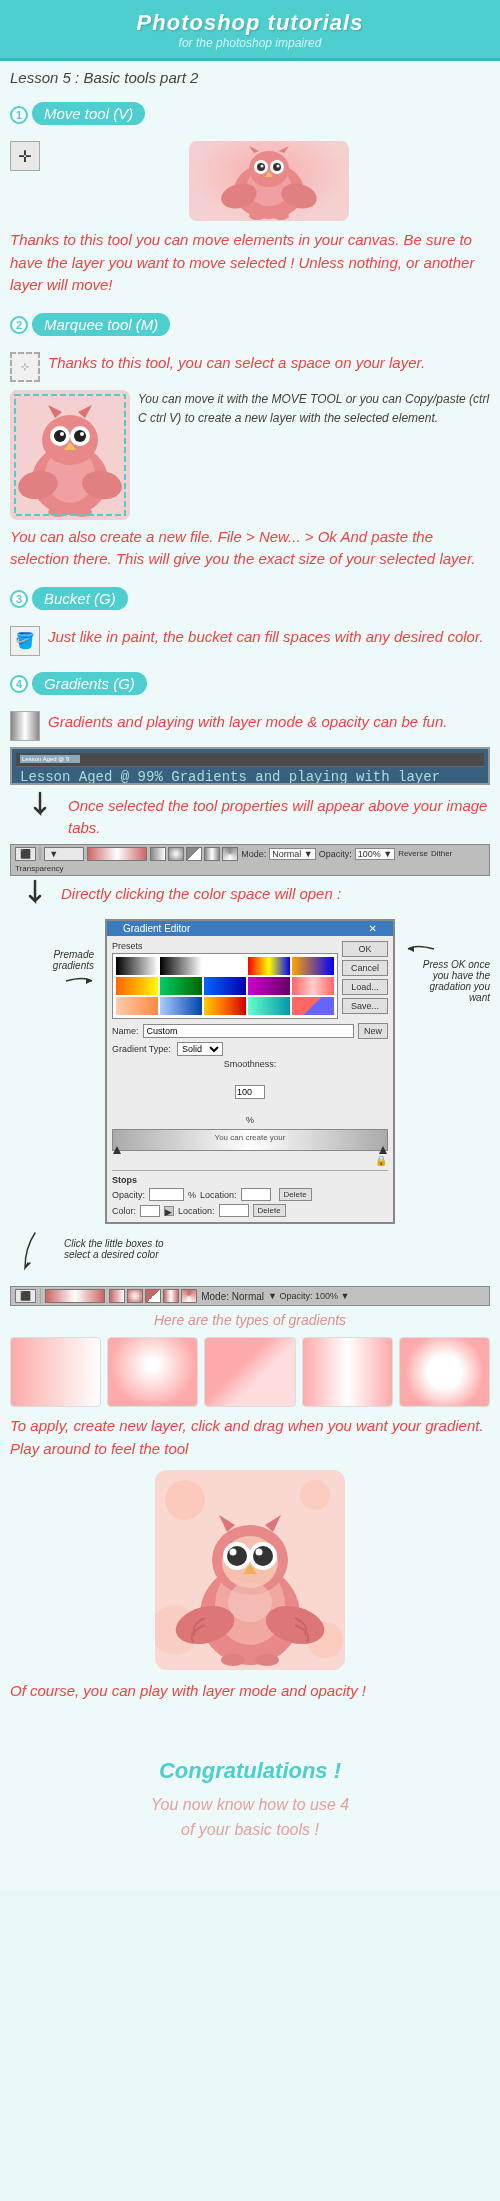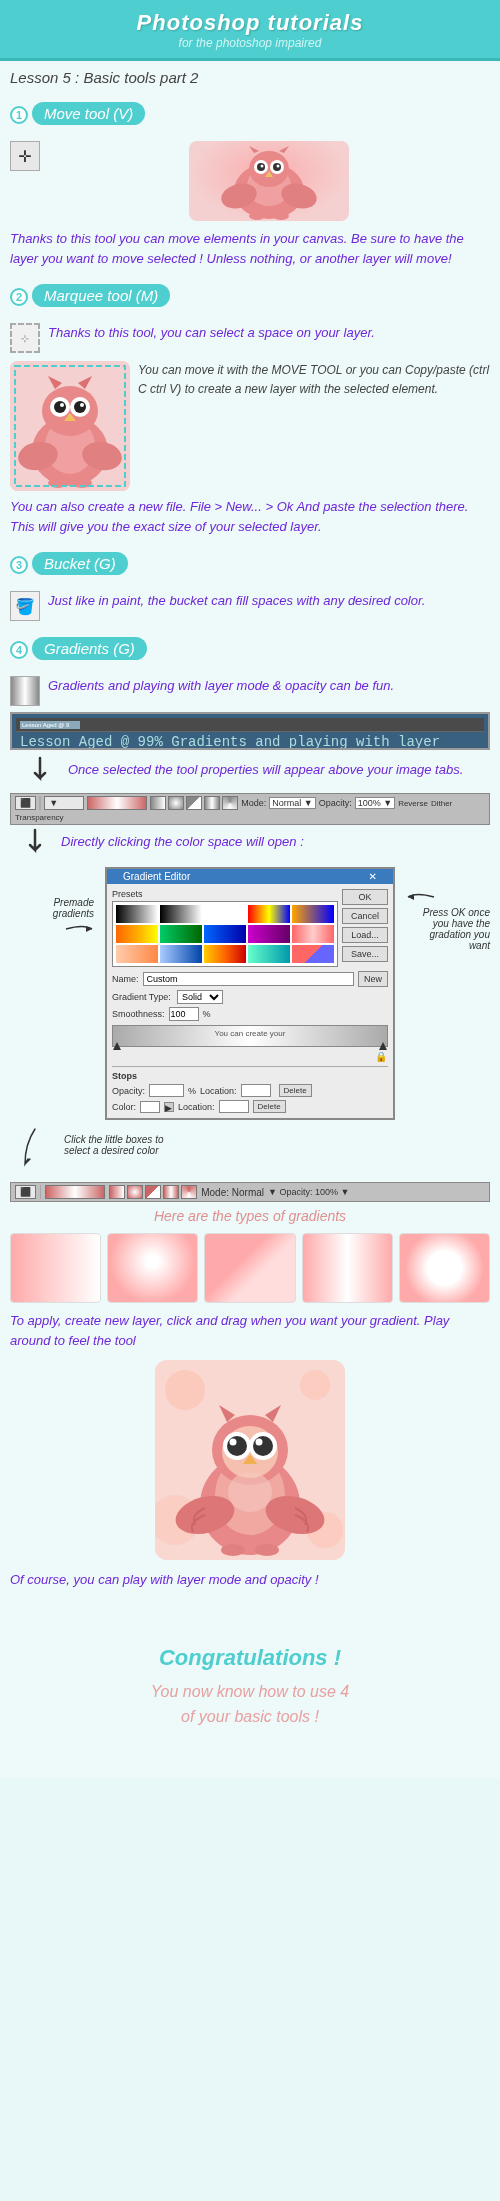--- a/index.html
+++ b/index.html
@@ -57,22 +57,22 @@
     }
     .section-row {
       display: flex;
       align-items: center;
       margin-bottom: 8px;
       margin-top: 8px;
     }
 
     
     .para {
-      font-size: 13px;
-      color: #6d28d9;
+      font-size: 15px;
+      color: #ef4444;
       line-height: 1.5;
       margin-bottom: 8px;
       font-style: italic;
     }
 
     
     .move-tool-section {
       margin-bottom: 10px;
     }
 
@@ -490,21 +490,21 @@
           </div>
 
           <div style="font-size:9px;display:flex;gap:6px;align-items:center;margin-bottom:3px;">
             <span>Gradient Type:</span>
             <select style="font-size:9px;background:white;border:1px solid #888;">
               <option>Solid</option>
               <option>Noise</option>
             </select>
           </div>
 
-          <div style="font-size:9px;display:flex;gap:4px;align-items:center;margin-bottom:4px;">
+          <div style="font-size:9px;display:flex;gap:16px;align-items:center;margin-bottom:4px;flex-direction:column;">
             <span>Smoothness:</span>
             <input type="text" style="width: 30px; border: 1px solid rgb(136, 136, 136); font-size: 9px; padding: 1px;" value="100">
             <span>%</span>
           </div>
 
           <div style="position:relative;height:22px;background:linear-gradient(to right,#aaa,white,#aaa);border:1px solid #888;margin-bottom:4px;">
             <span style="position:absolute;top:3px;left:50%;transform:translateX(-50%);font-size:8px;color:#555;white-space:nowrap;">You can create your</span>
 
             <div style="position:absolute;bottom:-4px;left:0;width:8px;height:8px;background:#333;clip-path:polygon(50% 0%,0% 100%,100% 100%);"></div>
             <div style="position:absolute;bottom:-4px;right:0;width:8px;height:8px;background:#333;clip-path:polygon(50% 0%,0% 100%,100% 100%);"></div>

